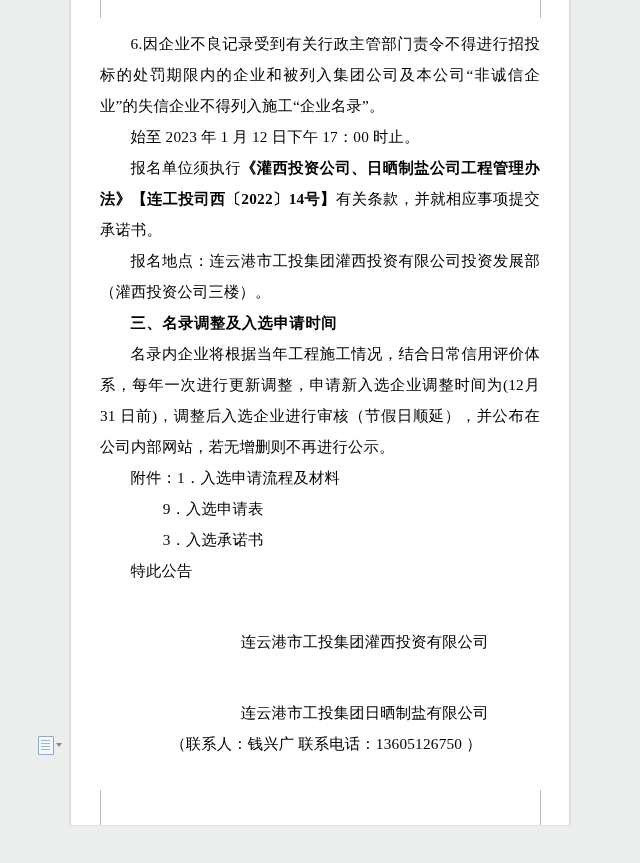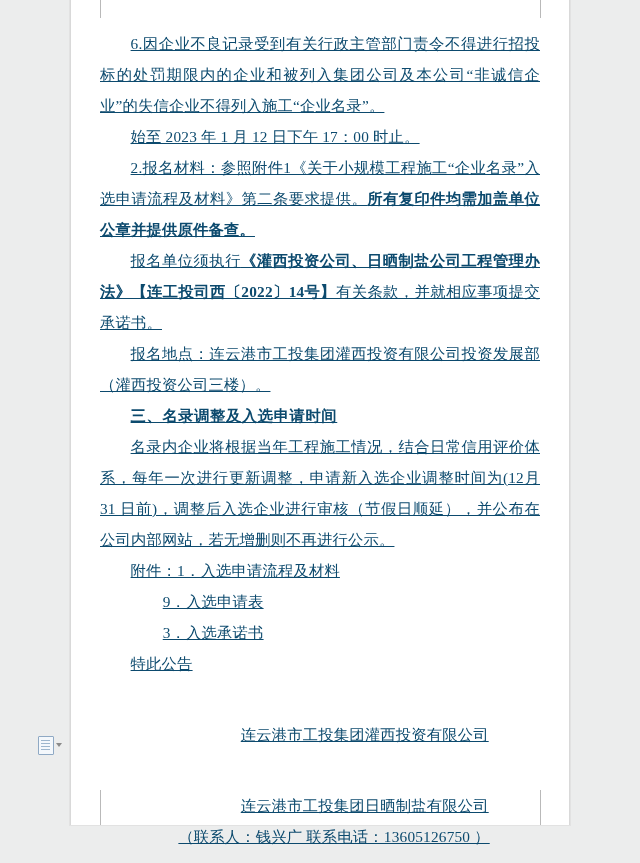--- a/index.html
+++ b/index.html
@@ -48,24 +48,23 @@
     position: absolute;
     background: #b9b9b9;
   }
   .doc-body {
     position: absolute;
     left: 100px;
     top: 28px;
     width: 440px;
     font-size: 15.3px;
     line-height: 31px;
-    color: #0c4a6e;
+    color: #000000;
     text-align: justify;
     text-justify: inter-ideograph;
-    text-decoration: underline;
   }
   .p {
     margin: 0;
     text-indent: 2em;
     letter-spacing: 0.2px;
   }
   .p.heading {
     font-weight: bold;
     text-indent: 2em;
     letter-spacing: 0.6px;
@@ -79,21 +78,20 @@
     padding-left: 4.1em;
   }
   .p.sign {
     text-indent: 0;
     padding-left: 9.2em;
     margin-top: 40px;
   }
   .p.contact {
     text-indent: 0;
     padding-left: 4.6em;
-    margin-left: 8px;
   }
   .bold {
     font-weight: bold;
   }
   .status-icon {
     position: absolute;
     left: 38px;
     top: 735px;
     width: 26px;
     height: 20px;
@@ -141,21 +139,20 @@
   <div class="crop-mark" style="left:100px; top:790px; width:1px; height:35px;"></div>
   <div class="crop-mark" style="left:540px; top:790px; width:1px; height:35px;"></div>
 
   <div class="doc-body">
 
     <p class="p">6.因企业不良记录受到有关行政主管部门责令不得进行招投标的处罚期限内的企业和被列入集团公司及本公司“非诚信企业”的失信企业不得列入施工“企业名录”。</p>
 
 
     <p class="p hang">始至 2023 年 1 月 12 日下午 17：00 时止。</p>
 
-    <p class="p"><span>2.报名材料：参照附件1《关于小规模工程施工“企业名录”入选申请流程及材料》第二条要求提供。</span><span class="bold">所有复印件均需加盖单位公章并提供原件备查。</span></p>
 
     <p class="p"><span>报名单位须执行<span class="bold">《灌西投资公司、日晒制盐公司工程管理办法》【连工投司西〔2022〕14号】</span>有关条款，并就相应事项提交承诺书。</span></p>
 
     <p class="p">报名地点：连云港市工投集团灌西投资有限公司投资发展部（灌西投资公司三楼）。</p>
 
     <p class="p heading">三、名录调整及入选申请时间</p>
 
     <p class="p">名录内企业将根据当年工程施工情况，结合日常信用评价体系，每年一次进行更新调整，申请新入选企业调整时间为(12月 31 日前)，调整后入选企业进行审核（节假日顺延），并公布在公司内部网站，若无增删则不再进行公示。</p>
 
     <p class="p">附件：1．入选申请流程及材料</p>

